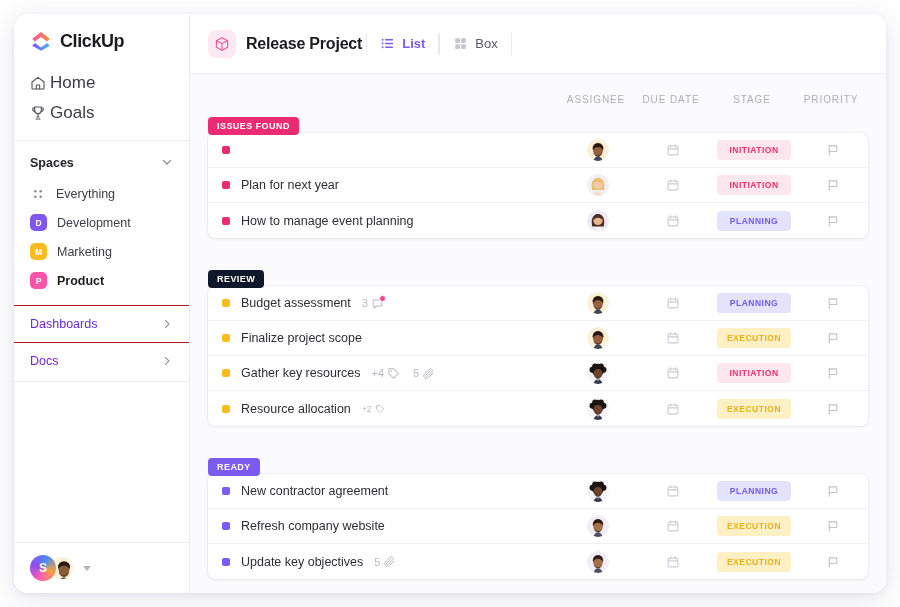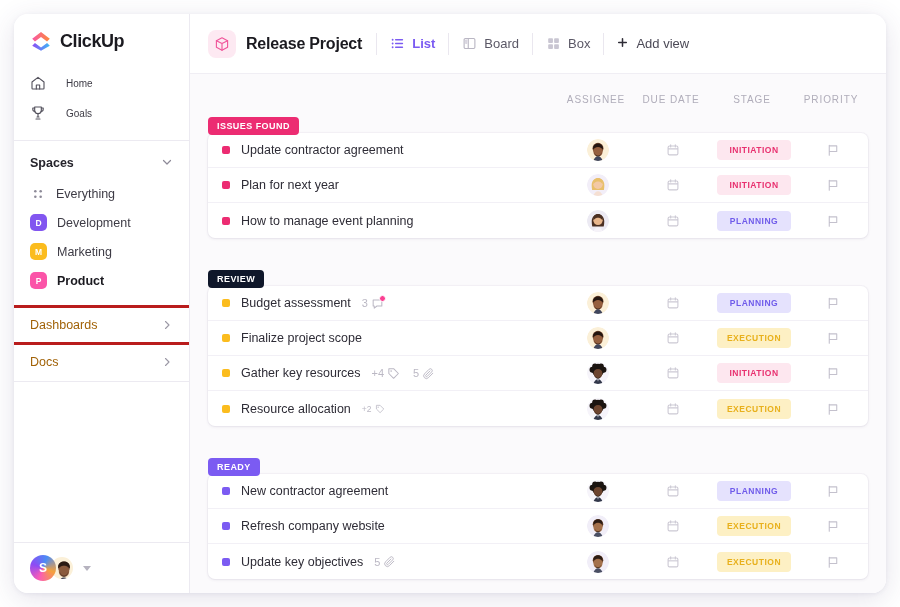--- a/index.html
+++ b/index.html
@@ -37,23 +37,23 @@
     padding: 16px 0 14px 16px;
   }
   .brand-mark { width: 22px; height: 22px; display:block; }
   .brand-name {
     font-size: 18px; font-weight: bold; color: #1b1a20;
     letter-spacing: -.4px;
   }
 
   .nav-top { padding: 2px 0 10px 0; }
   .nav-item {
-    display: flex; align-items: center; gap: 20px;
+    display: flex; align-items: center; gap: 4px;
     height: 30px; padding: 0 16px;
-    font-size: 10px; color: #3d3b45;
+    font-size: 17px; color: #3d3b45;
     cursor: pointer;
   }
   .nav-ico { width: 16px; height: 16px; flex: 0 0 16px; display:block; color:#55535e; }
 
   .sep { height:1px; background:#eceaf1; margin: 2px 0; }
 
   .spaces-head {
     display: flex; align-items: flex-start; justify-content: space-between;
     padding: 13px 16px 9px 16px;
     cursor: pointer;
@@ -73,22 +73,22 @@
     flex:0 0 17px;
     display:flex; align-items:center; justify-content:center;
     font-size:8.5px; font-weight:bold; color:#fff;
     letter-spacing:0;
   }
   .dots-ico { width:16px;height:16px;flex:0 0 16px;display:block;color:#8d8a98; }
 
   .drawer {
     display:flex; align-items:center; justify-content:space-between;
     height: 37px; padding: 0 16px;
-    font-size: 12.5px; color:#a16207;
-    border-top:3px solid #b91c1c;
+    font-size: 12.5px; color:#6d28d9;
+    border-top:1px solid #b91c1c;
     cursor:pointer;
   }
   .chev-r { width:12px;height:12px;color:#9b98a5;display:block; }
 
   .sb-spacer { flex: 1 1 auto; }
 
   .sb-foot {
     border-top:1px solid #eceaf1;
     padding: 12px 16px;
     display:flex; align-items:center;
@@ -123,21 +123,21 @@
     border-bottom:1px solid #f0eef4;
     gap: 0;
   }
   .proj-ico {
     width:28px;height:28px;border-radius:8px;
     background:#fde9f2; display:flex;align-items:center;justify-content:center;
     flex:0 0 28px;
   }
   .proj-title {
     font-size:16px; font-weight:bold; color:#1b1a20;
-    margin-left:10px; margin-right:14px;
+    margin-left:10px; margin-right:4px;
     letter-spacing:-.2px; white-space:nowrap;
   }
   .vdiv { width:1px; height:22px; background:#eae7ef; }
   .view-tab {
     display:flex; align-items:center; gap:7px;
     padding: 0 13px; height:30px;
     font-size:13px; color:#5b5866; cursor:pointer;
     white-space:nowrap;
   }
   .view-tab.active { color:#7b5bf2; font-weight:bold; }
@@ -383,70 +383,51 @@
         <span>
           <svg width="15" height="15" viewBox="0 0 24 24" fill="none" stroke="currentColor" stroke-width="2.1" stroke-linecap="round">
             <path d="M9 6h11M9 12h11M9 18h11"></path>
             <path d="M4.2 6h.01M4.2 12h.01M4.2 18h.01" stroke-width="3"></path>
           </svg>
         </span>
         <span>List</span>
       </div>
 
       <span class="vdiv"></span>
-      <div class="view-tab">
-        <span>
-          <svg width="15" height="15" viewBox="0 0 24 24" fill="none" stroke="#b9b6c3" stroke-width="1.8">
-            <rect x="3.4" y="4" width="17.2" height="16" rx="2"></rect>
-            <path d="M10 4v16" stroke-width="1.8"></path>
-            <rect x="4.9" y="5.6" width="3.6" height="7" rx="1" fill="#d9d6e0" stroke="none"></rect>
-          </svg>
-        </span>
-        <span>Board</span>
-      </div>
 
       <span class="vdiv"></span>
       <div class="view-tab">
         <span>
           <svg width="15" height="15" viewBox="0 0 24 24" fill="#c9c6d2">
             <rect x="3.5" y="3.5" width="7.6" height="7.6" rx="1.4"></rect>
             <rect x="13" y="3.5" width="7.6" height="7.6" rx="1.4"></rect>
             <rect x="3.5" y="13" width="7.6" height="7.6" rx="1.4"></rect>
             <rect x="13" y="13" width="7.6" height="7.6" rx="1.4"></rect>
           </svg>
         </span>
         <span>Box</span>
       </div>
 
       <span class="vdiv"></span>
-      <div class="add-view">
-        <span>
-          <svg width="13" height="13" viewBox="0 0 24 24" fill="none" stroke="#2e2c36" stroke-width="2.8" stroke-linecap="round">
-            <path d="M12 5v14M5 12h14"></path>
-          </svg>
-        </span>
-        <span>Add view</span>
-      </div>
     </header>
 
     <div class="listbody">
 
       <div class="colhdr">
         <span class="spacer"></span>
         <span class="ch c-assignee">ASSIGNEE</span>
         <span class="ch c-due">DUE DATE</span>
         <span class="ch c-stage">STAGE</span>
         <span class="ch c-prio">PRIORITY</span>
       </div>
 
       <div id="groups-root">
           <div class="group"><div class="group-badge" style="background: rgb(236, 44, 114);">ISSUES FOUND</div><div class="rows">
               <div class="row">
                 <span class="bullet" style="background: rgb(236, 44, 114);"></span>
-                <span class="tname">Update contractor agreement</span>
                 <span class="grow"></span>
                 <span class="cell c-assignee">
                   <span style="width: 22px; height: 22px; border-radius: 50%; overflow: hidden; display: block;">
                     <svg class="av" viewBox="0 0 40 40">
                       <use href="#avatar-male-beard"></use>
                     </svg>
                   </span>
                 </span>
                 <span class="cell c-due">
                   <span style="display: flex;">

